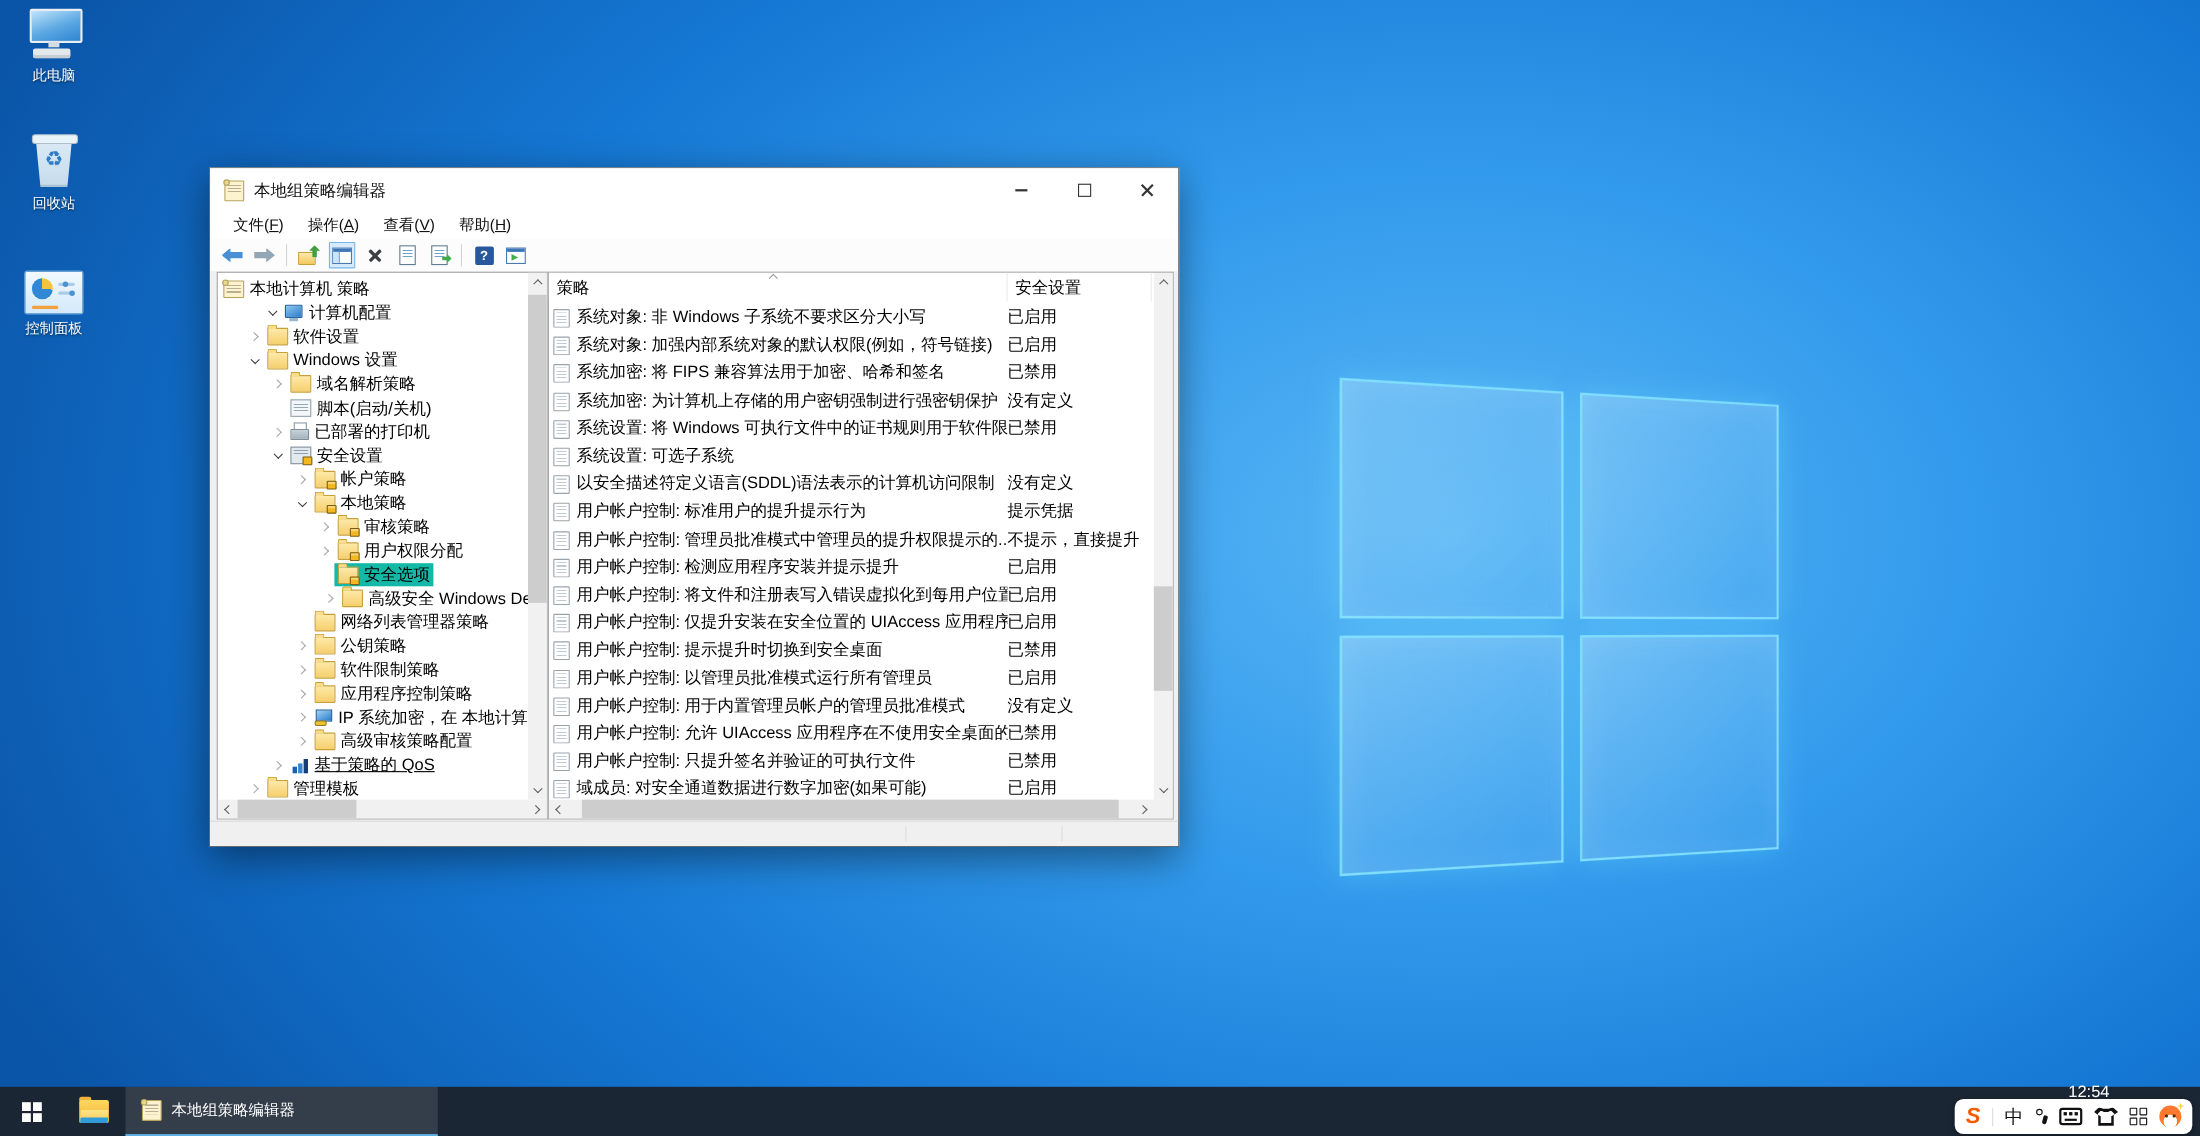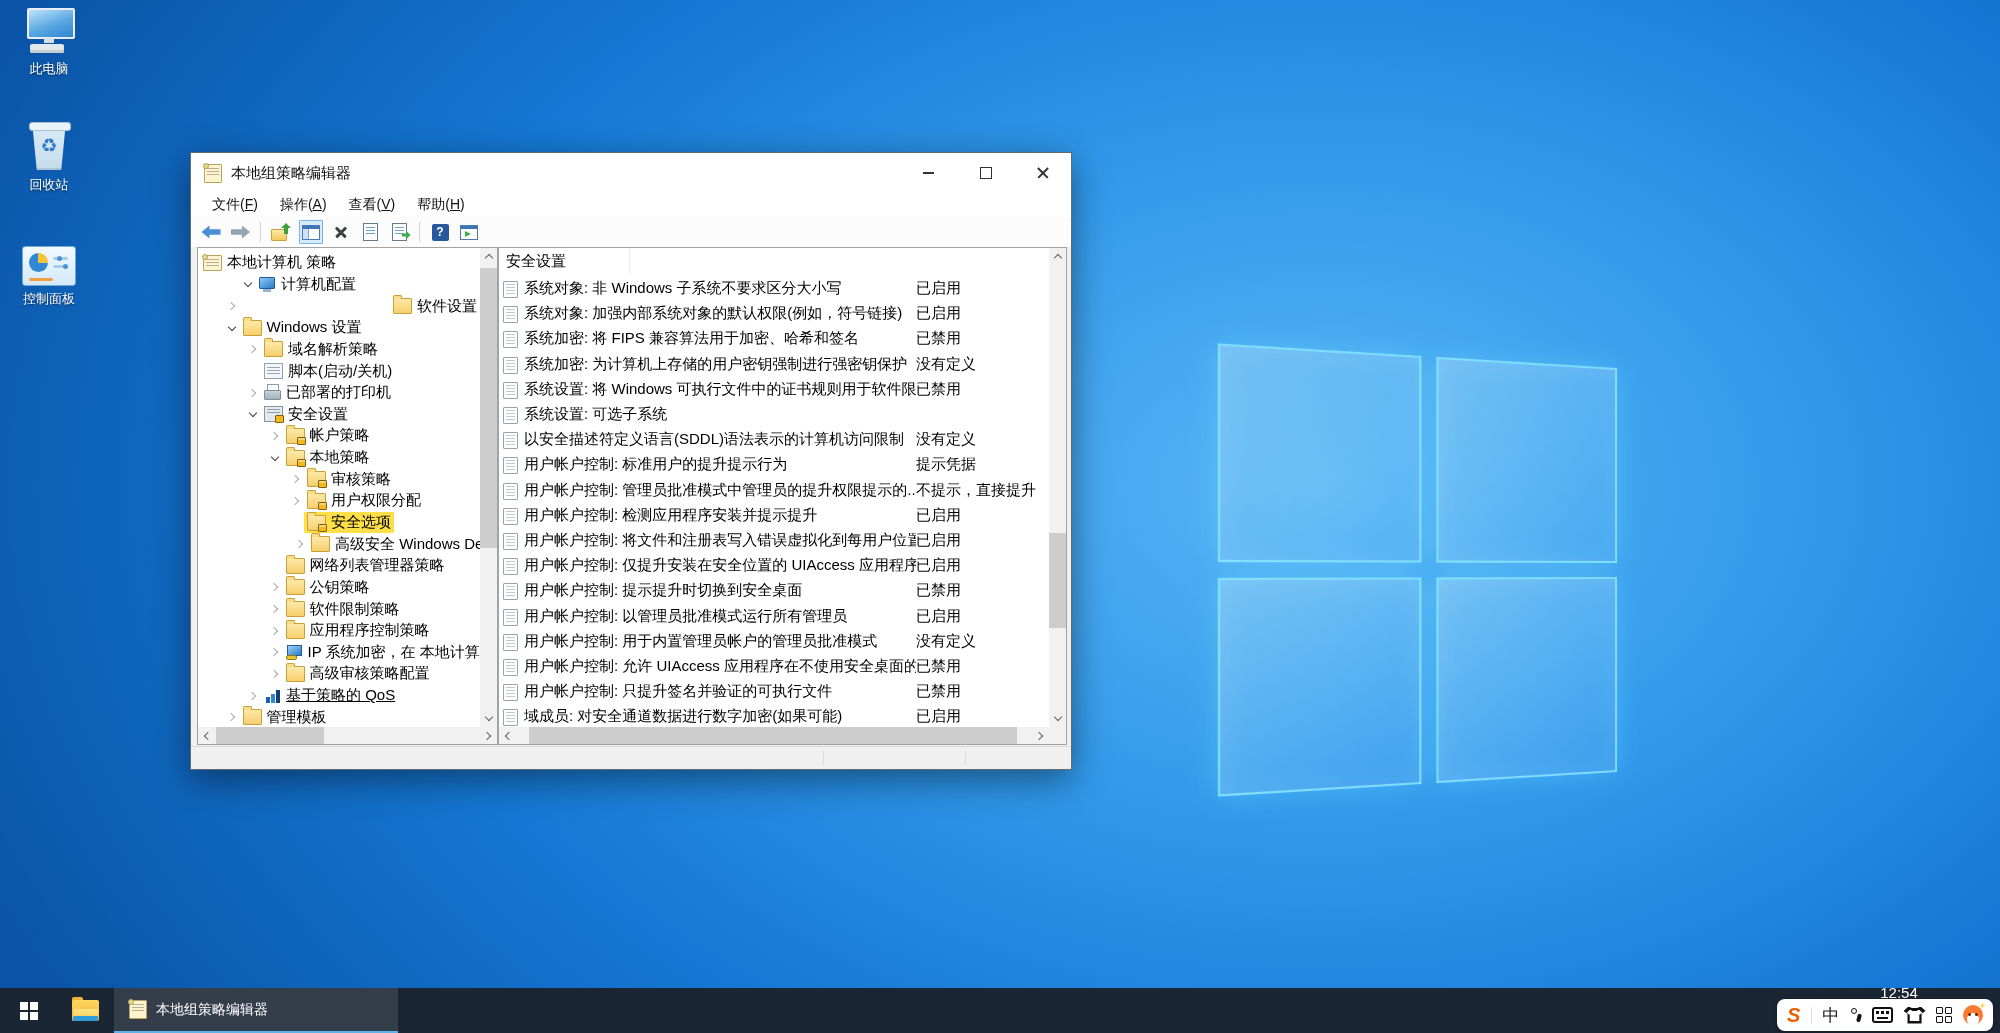--- a/index.html
+++ b/index.html
@@ -143,21 +143,21 @@
 
   
   .treewrap{position:absolute;left:0;top:0;right:17px;bottom:17px;overflow:hidden;padding-top:4px}
   .trow{height:21.65px;display:flex;align-items:center;white-space:nowrap;cursor:default}
   .chev{width:16px;height:16px;display:flex;align-items:center;justify-content:center;flex:none}
   .chev.closed::after{content:"";width:5px;height:5px;border-right:1.4px solid #a9a9a9;border-top:1.4px solid #a9a9a9;
     transform:rotate(45deg);margin-right:2px}
   .chev.open::after{content:"";width:5px;height:5px;border-right:1.4px solid #3f3f3f;border-top:1.4px solid #3f3f3f;
     transform:rotate(135deg);margin-bottom:2px}
   .hl{display:flex;align-items:center;gap:5px;padding:1px 3px}
-  .trow.selected .hl{background:#fde047}
+  .trow.selected .hl{background:#14b8a6}
   .tlabel{font-size:15px}
 
   
   .lhead{position:absolute;top:0;left:0;right:17px;height:26px;background:#fff;display:flex;font-size:15px}
   .hcell{display:flex;align-items:center;padding-left:7px;border-right:1px solid #eaeaea;box-sizing:border-box}
   .hc1{width:417px;position:relative}
   .hc2{width:131px}
   .sort-arrow{position:absolute;left:201px;top:2px;width:5px;height:5px;
     border-right:1.3px solid #9a9a9a;border-top:1.3px solid #9a9a9a;transform:rotate(-45deg)}
   .lrows{position:absolute;top:26px;left:0;right:17px;bottom:17px;overflow:hidden;padding-top:2px}
@@ -344,21 +344,21 @@
           </div>
 
           <div class="trow" style="padding-left: 4px; margin-left: 38px;">
             <span class="chev open"></span>
             <span class="hl">
               <span class="ticon icon-computer"></span>
               <span class="tlabel">计算机配置</span>
             </span>
           </div>
 
-          <div class="trow" style="padding-left: 25.5px; justify-content: space-between;">
+          <div class="trow" style="padding-left: 25.5px;">
             <span class="chev closed"></span>
             <span class="hl">
               <span class="ticon icon-folder"></span>
               <span class="tlabel">软件设置</span>
             </span>
           </div>
 
           <div class="trow" style="padding-left: 25.5px; align-items: center;">
             <span class="chev open"></span>
             <span class="hl">
@@ -527,20 +527,24 @@
           </div>
         <div class="hthumb" style="left:18px;width:108px"></div>
         <div class="sarrow right">
             <i></i>
           </div>
       </div>
     </div>
 
     <div class="panel p-right">
       <div class="lhead">
+        <div class="hcell hc1">
+          <span class="sort-arrow"></span>
+          <span>策略</span>
+        </div>
         <div class="hcell hc2">
           <span>安全设置</span>
         </div>
       </div>
       <div class="lrows">
 
           <div class="lrow">
             <div class="lc1">
               <span class="icon-policy"></span>
               <span class="txt">系统对象: 非 Windows 子系统不要求区分大小写</span>

